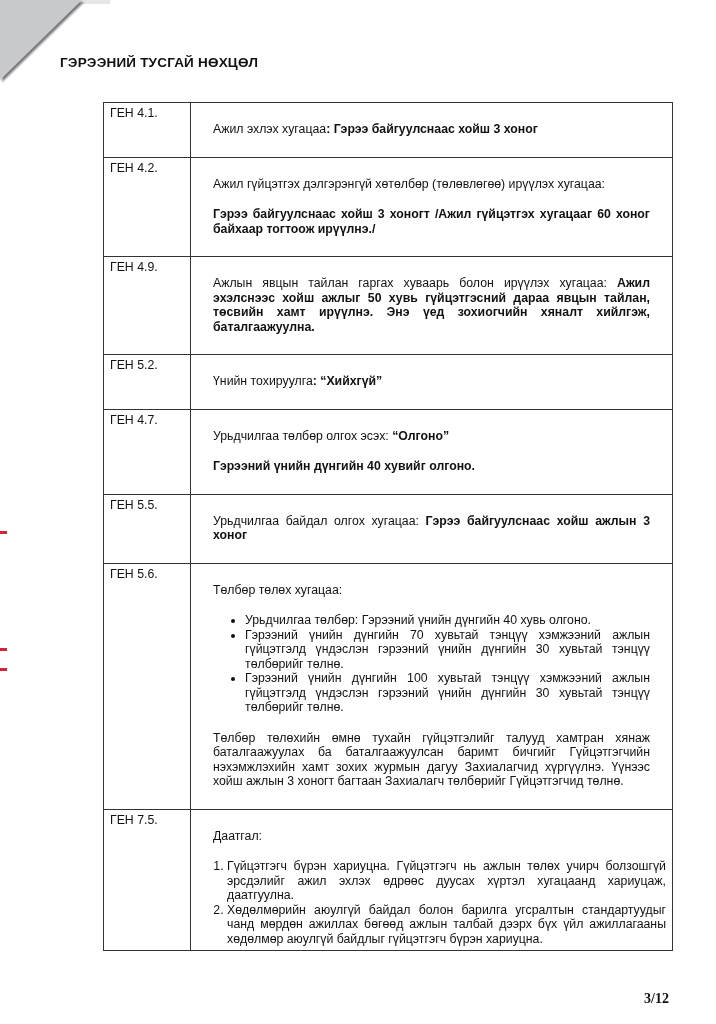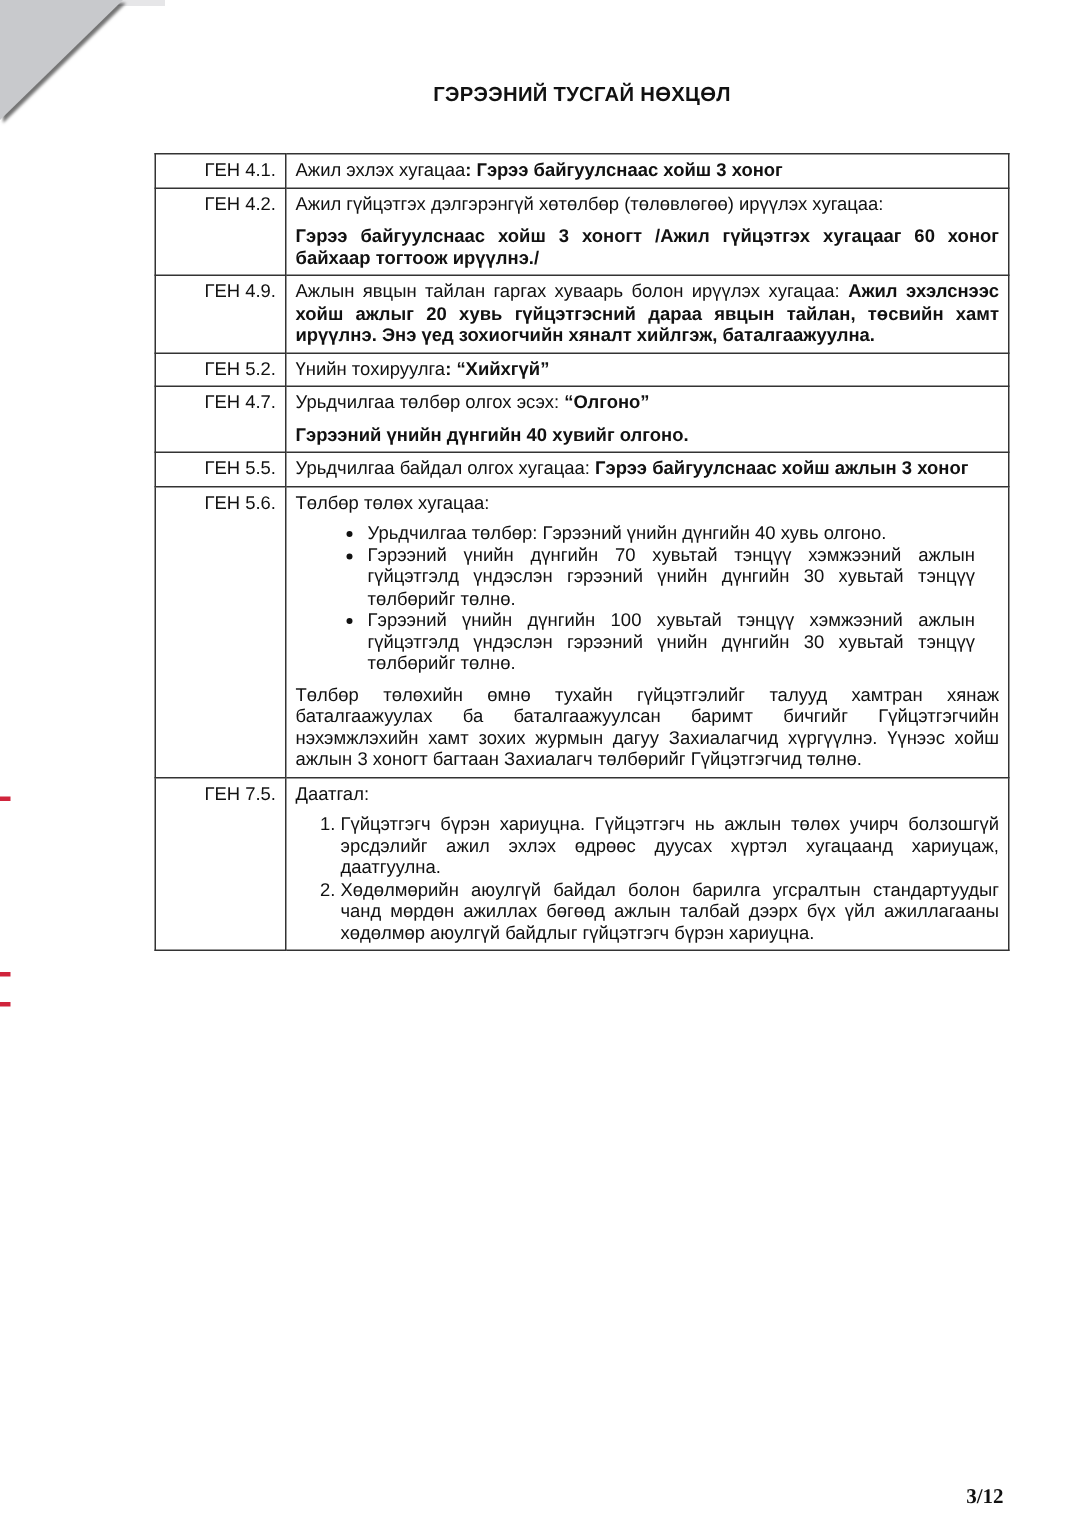--- a/index.html
+++ b/index.html
@@ -12,32 +12,32 @@
   .corner {
     position: absolute; left: 0; top: 0; width: 0; height: 0;
     border-top: 80px solid #c8c9cc;
     border-right: 82px solid transparent;
     filter: drop-shadow(2px 2px 1px rgba(0,0,0,0.55));
   }
   .corner-top {
     position: absolute; left: 0; top: 0; width: 110px; height: 4px; background: #e6e6e8;
   }
   .title {
-    position: absolute; left: 0; right: 0; top: 55px; text-align: center;
+    position: absolute; left: 0; right: 0; top: 55px; 
     font-weight: bold; font-size: 13.5px; letter-spacing: 0.2px; padding-left: 60px;
   }
   table.terms {
     position: absolute; left: 103px; top: 102px; width: 570px;
     border-collapse: collapse; font-size: 12.3px; line-height: 14.5px;
   }
   table.terms td {
     border: 1.3px solid #333; vertical-align: top; padding: 3px 6px 4px 6px;
   }
-  td.code { width: 74px; padding-left: 4px; text-align: right; }
-  td.body p { margin: 0; text-align: justify; }
+  td.code { width: 74px; padding-left: 4px; }
+  td.body p { margin: 16px; text-align: justify; }
   td.body p + p { margin-top: 7px; }
   td.body b { font-weight: bold; }
   ul.bullets { margin: 6px 16px 6px 0; padding-left: 48px; }
   ul.bullets li { text-align: justify; margin: 0; }
   ol.items { margin: 6px 0 0 0; padding-left: 30px; }
   ol.items li { text-align: justify; }
   .page-num {
     position: absolute; right: 47px; top: 979px;
     font-family: "Liberation Serif", serif; font-weight: bold; font-size: 14px; margin-top: 12px;
   }
@@ -62,21 +62,21 @@
   <tr>
     <td class="code">ГЕН 4.2.</td>
     <td class="body">
       <p>Ажил гүйцэтгэх дэлгэрэнгүй хөтөлбөр (төлөвлөгөө) ирүүлэх хугацаа:</p>
       <p><b>Гэрээ байгуулснаас хойш 3 хоногт /Ажил гүйцэтгэх хугацааг 60 хоног байхаар тогтоож ирүүлнэ./</b></p>
     </td>
   </tr>
   <tr>
     <td class="code">ГЕН 4.9.</td>
     <td class="body">
-      <p><span>Ажлын явцын тайлан гаргах хуваарь болон ирүүлэх хугацаа: </span><b>Ажил эхэлснээс хойш ажлыг 20 хувь гүйцэтгэсний дараа явцын тайлан, төсвийн хамт ирүүлнэ. Энэ үед зохиогчийн хяналт хийлгэж, баталгаажуулна.</b></p>
+      <p><span>Ажлын явцын тайлан гаргах хуваарь болон ирүүлэх хугацаа: </span><b>Ажил эхэлснээс хойш ажлыг 50 хувь гүйцэтгэсний дараа явцын тайлан, төсвийн хамт ирүүлнэ. Энэ үед зохиогчийн хяналт хийлгэж, баталгаажуулна.</b></p>
     </td>
   </tr>
   <tr>
     <td class="code">ГЕН 5.2.</td>
     <td class="body">
       <p><span>Үнийн тохируулга</span><b>: “Хийхгүй”</b></p>
     </td>
   </tr>
   <tr>
     <td class="code">ГЕН 4.7.</td>

